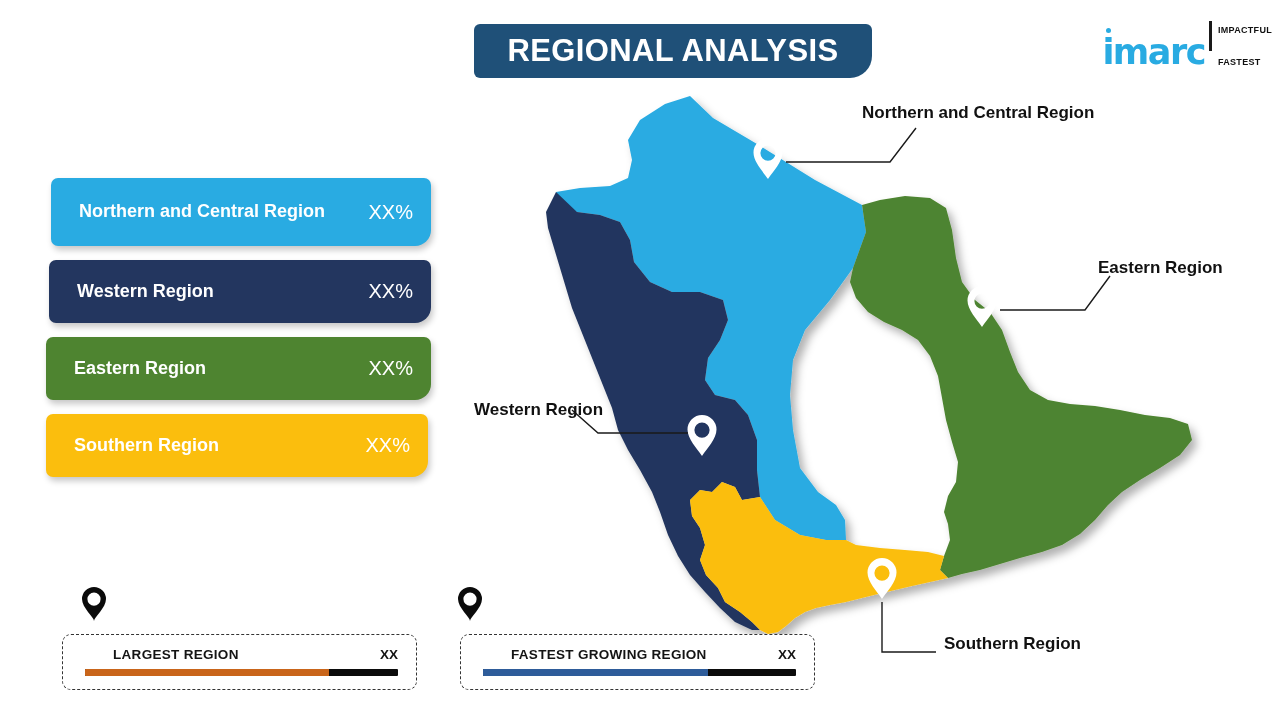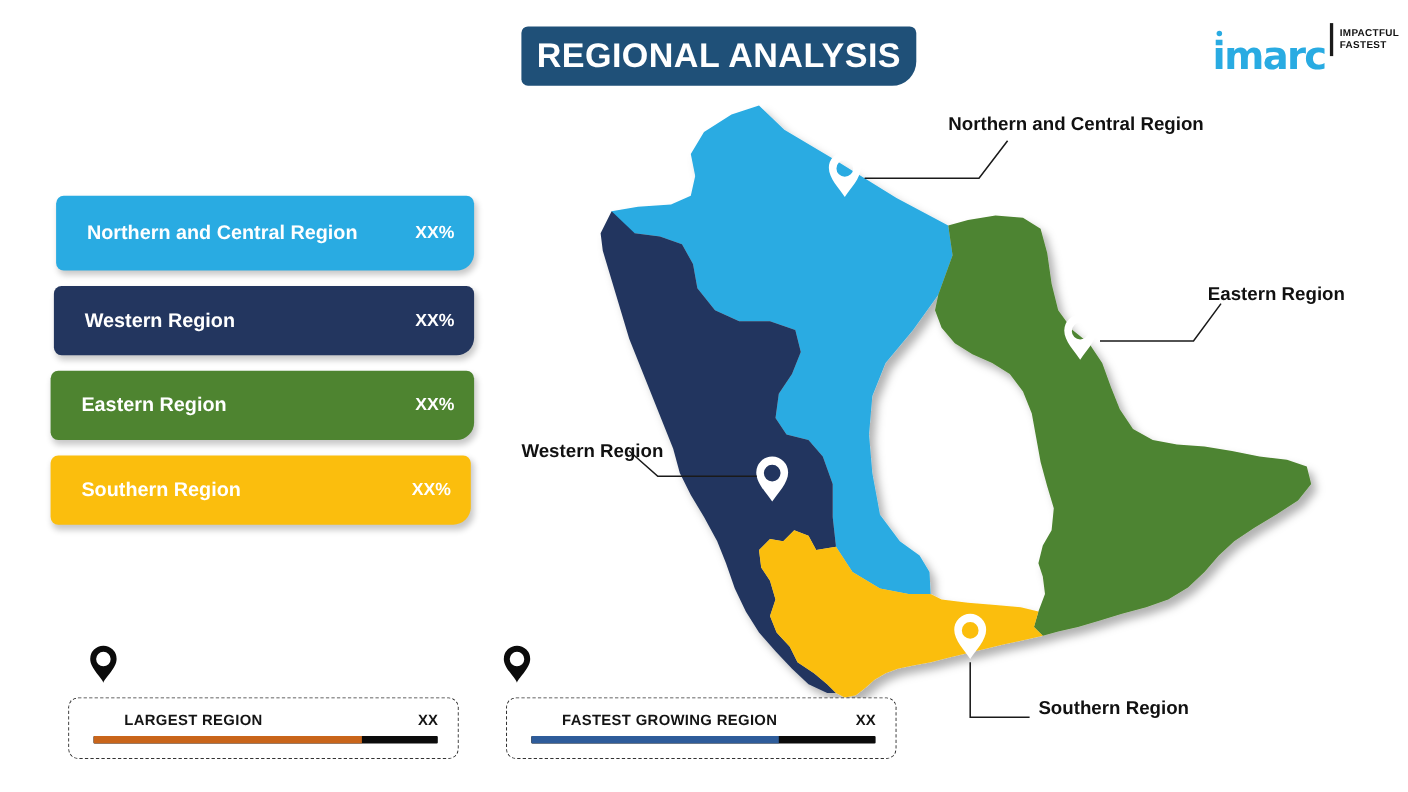--- a/index.html
+++ b/index.html
@@ -19,21 +19,21 @@
     left: 0; top: 0;
     width: 1280px;
     height: 720px;
   }
 
   
   .title-banner {
     position: absolute;
     left: 474px;
     top: 24px;
-    width: 359px;
+    width: 398px;
     height: 54px;
     background: #1F5078;
     border-radius: 6px 6px 22px 6px;
     display: flex;
     align-items: center;
     justify-content: center;
   }
   .title-banner .title-text {
     color: #ffffff;
     font-size: 31px;
@@ -79,20 +79,21 @@
     display: flex;
     flex-direction: column;
     justify-content: center;
     line-height: 1.25;
   }
   .logo-tag span {
     font-size: 9px;
     font-weight: bold;
     color: #111111;
     letter-spacing: 0.3px;
+    margin-top: 21px;
   }
 
   
   .legend-heading {
     position: absolute;
     left: 68px;
     top: 138px;
     font-size: 23px;
     font-weight: bold;
     color: #111111;
@@ -118,22 +119,22 @@
   }
   .legend-bar .lb-label {
     flex: 1 1 auto;
     font-size: 18px;
     font-weight: bold;
     line-height: 1.22;
     padding-right: 8px;
   }
   .legend-bar .lb-value {
     flex: 0 0 auto;
-    font-size: 16px;
-    font-weight: bold;
+    font-size: 20px;
+    font-weight: normal;
   }
   .legend-bar.b0 { margin-left: 5px; width: 380px; height: 68px; background: #29ABE2; }
   .legend-bar.b1 { margin-left: 3px; width: 382px; height: 63px; background: #23365F; }
   .legend-bar.b2 { margin-left: 0px;  width: 385px; height: 63px; background: #4E8430; }
   .legend-bar.b3 { margin-left: 0px;  width: 382px; height: 63px; background: #FBBE0D; }
 
   
   .stat-box {
     position: absolute;
     box-sizing: border-box;

